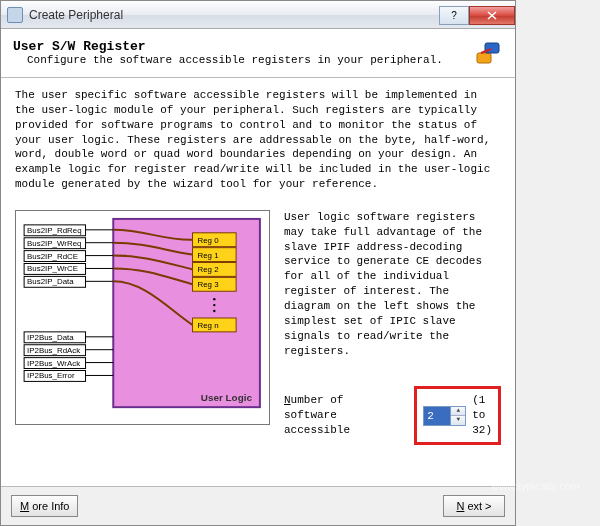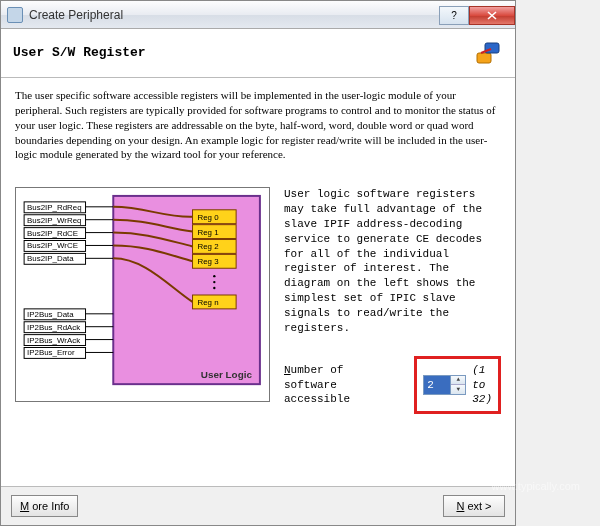--- a/index.html
+++ b/index.html
@@ -69,33 +69,33 @@
     .content {
       flex: 1;
       background: #fff;
       padding: 10px 14px 8px 14px;
       font-family: "Courier New", monospace;
       font-size: 11px;
       color: #000;
       line-height: 1.35;
       overflow: hidden;
     }
-    .intro { margin-bottom: 25px; font-family: Liberation Serif, serif; }
+    .intro { margin-bottom: 18px; }
     .body-row { display: flex; gap: 14px; }
     .diagram-box {
       width: 255px;
       height: 215px;
       border: 1px solid #777;
       background: #fff;
       position: relative;
       flex-shrink: 0;
     }
     .diagram-svg { width: 100%; height: 100%; }
     .right-col { flex: 1; }
-    .right-col p { margin-bottom: 20px; }
+    .right-col p { margin-bottom: 28px; }
     .field-row { display: flex; align-items: center; gap: 20px; }
     .field-label { }
     .highlight-box {
       border: 3px solid #e02020;
       padding: 4px 6px;
       display: flex;
       align-items: center;
       gap: 6px;
       background: #fff;
     }
@@ -124,21 +124,21 @@
       flex: 1;
       display: flex;
       align-items: center;
       justify-content: center;
       background: linear-gradient(to bottom, #f6f9fc, #dbe6f0);
       font-size: 6px;
       color: #444;
       cursor: pointer;
     }
     .spinner .arrow:first-child { border-bottom: 1px solid #aac; }
-    .range-text { font-family: "Courier New", monospace; font-style: italic; }
+    .range-text { font-family: "Courier New", monospace; }
     .footer {
       border-top: 1px solid #bbb;
       background: #f0f0f0;
       padding: 8px 10px;
       display: flex;
       align-items: center;
       gap: 6px;
     }
     .footer .spacer { flex: 1; }
     .btn {
@@ -180,20 +180,21 @@
         <svg width="10" height="9" viewBox="0 0 10 9">
           <path d="M1 1 L9 8 M9 1 L1 8" stroke="#fff" stroke-width="1.6"></path>
         </svg>
       </div>
     </div>
   </div>
 
   <div class="header-panel">
     <div class="header-text">
       <h2>User S/W Register</h2>
+      <p>Configure the software accessible registers in your peripheral.</p>
     </div>
     <div class="header-icon">
       <svg viewBox="0 0 32 32">
         <rect x="6" y="16" width="14" height="10" rx="2" fill="#f5a31a" stroke="#b26e00"></rect>
         <rect x="14" y="6" width="14" height="10" rx="2" fill="#2a66c8" stroke="#173f80"></rect>
         <path d="M10 16 L20 12" stroke="#c22" stroke-width="2"></path>
       </svg>
     </div>
   </div>
 

